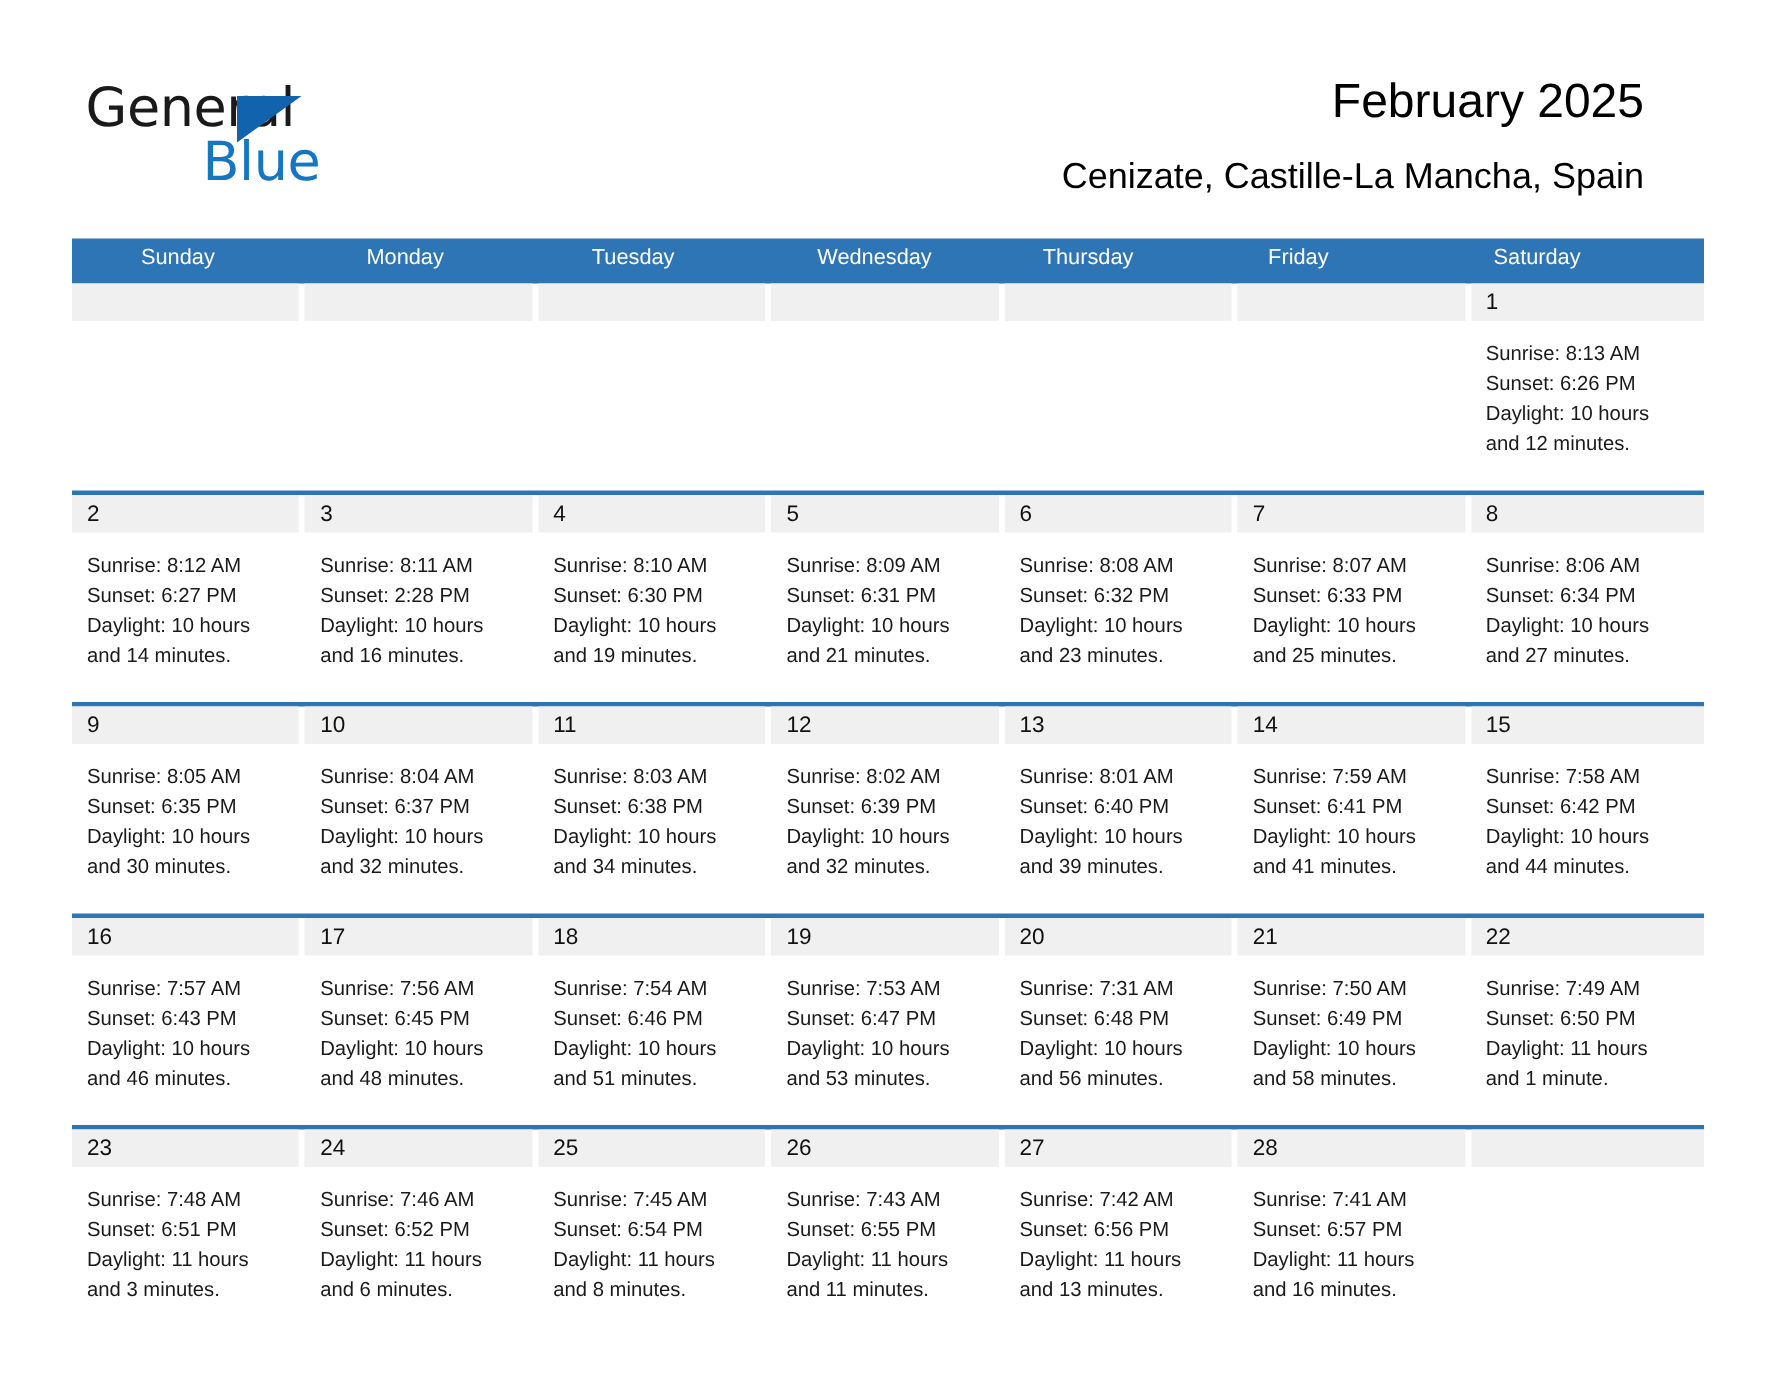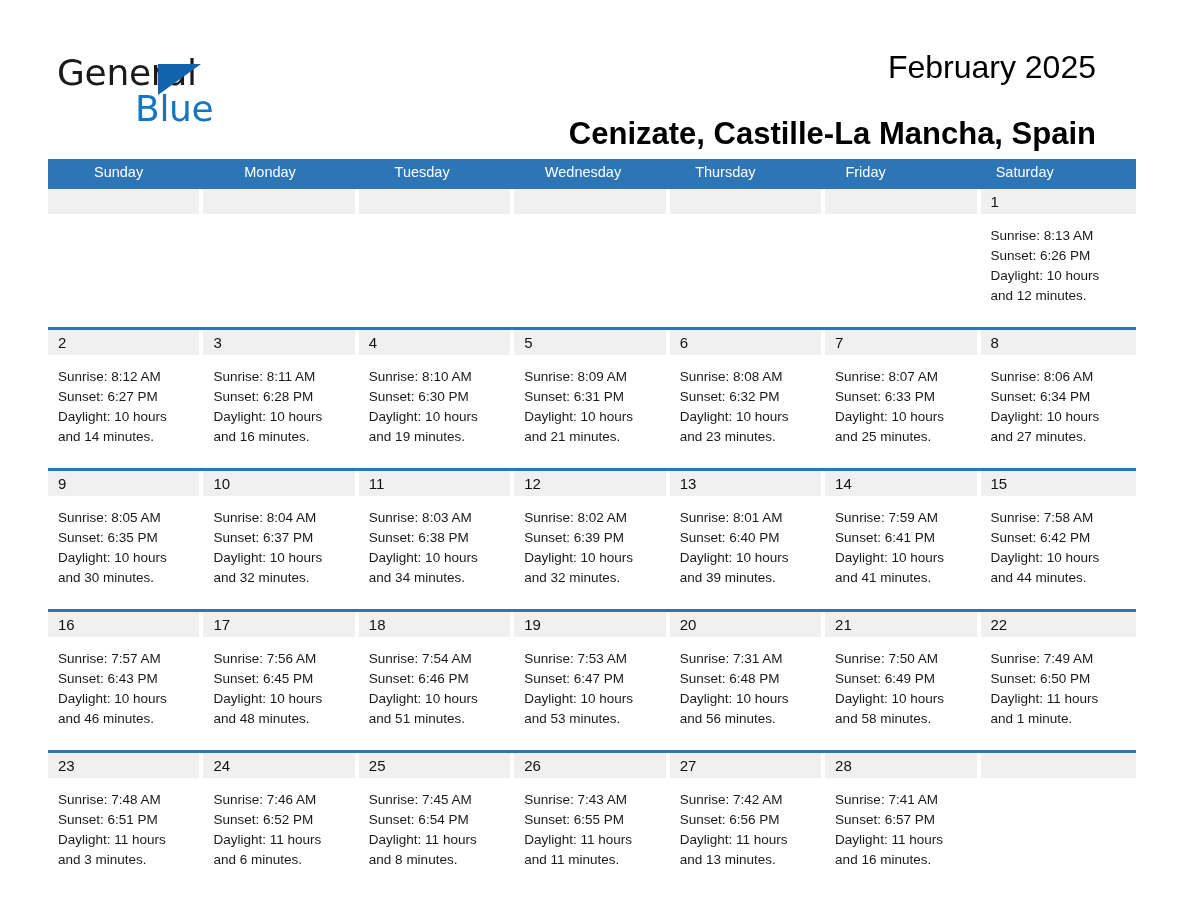--- a/index.html
+++ b/index.html
@@ -75,25 +75,25 @@
     text-align: right;
   }
   .month-title {
     font-size: 32px;
     line-height: 54px;
     font-weight: 400;
     color: #000;
     white-space: nowrap;
   }
   .location-title {
-    font-size: 31px;
+    font-size: 24px;
     line-height: 32px;
-    font-weight: 700;
+    font-weight: 400;
     color: #000;
-    margin-top: 24px;
+    margin-top: 8px;
     white-space: nowrap;
   }
 
   
   .calendar {
     position: absolute;
     left: 48px;
     top: 159px;
     width: 1088px;
   }
@@ -235,21 +235,21 @@
                 <div class="ln">Daylight: 10 hours</div>
                 <div class="ln">and 14 minutes.</div>
               </div>
             </div>
           </div>
           <div class="day-cell">
             <div class="day-inner">
               <div class="day-num">3</div>
               <div class="day-body">
                 <div class="ln">Sunrise: 8:11 AM</div>
-                <div class="ln">Sunset: 6:28 PM</div>
+                <div class="ln">Sunset: 2:28 PM</div>
                 <div class="ln">Daylight: 10 hours</div>
                 <div class="ln">and 16 minutes.</div>
               </div>
             </div>
           </div>
           <div class="day-cell">
             <div class="day-inner">
               <div class="day-num">4</div>
               <div class="day-body">
                 <div class="ln">Sunrise: 8:10 AM</div>

